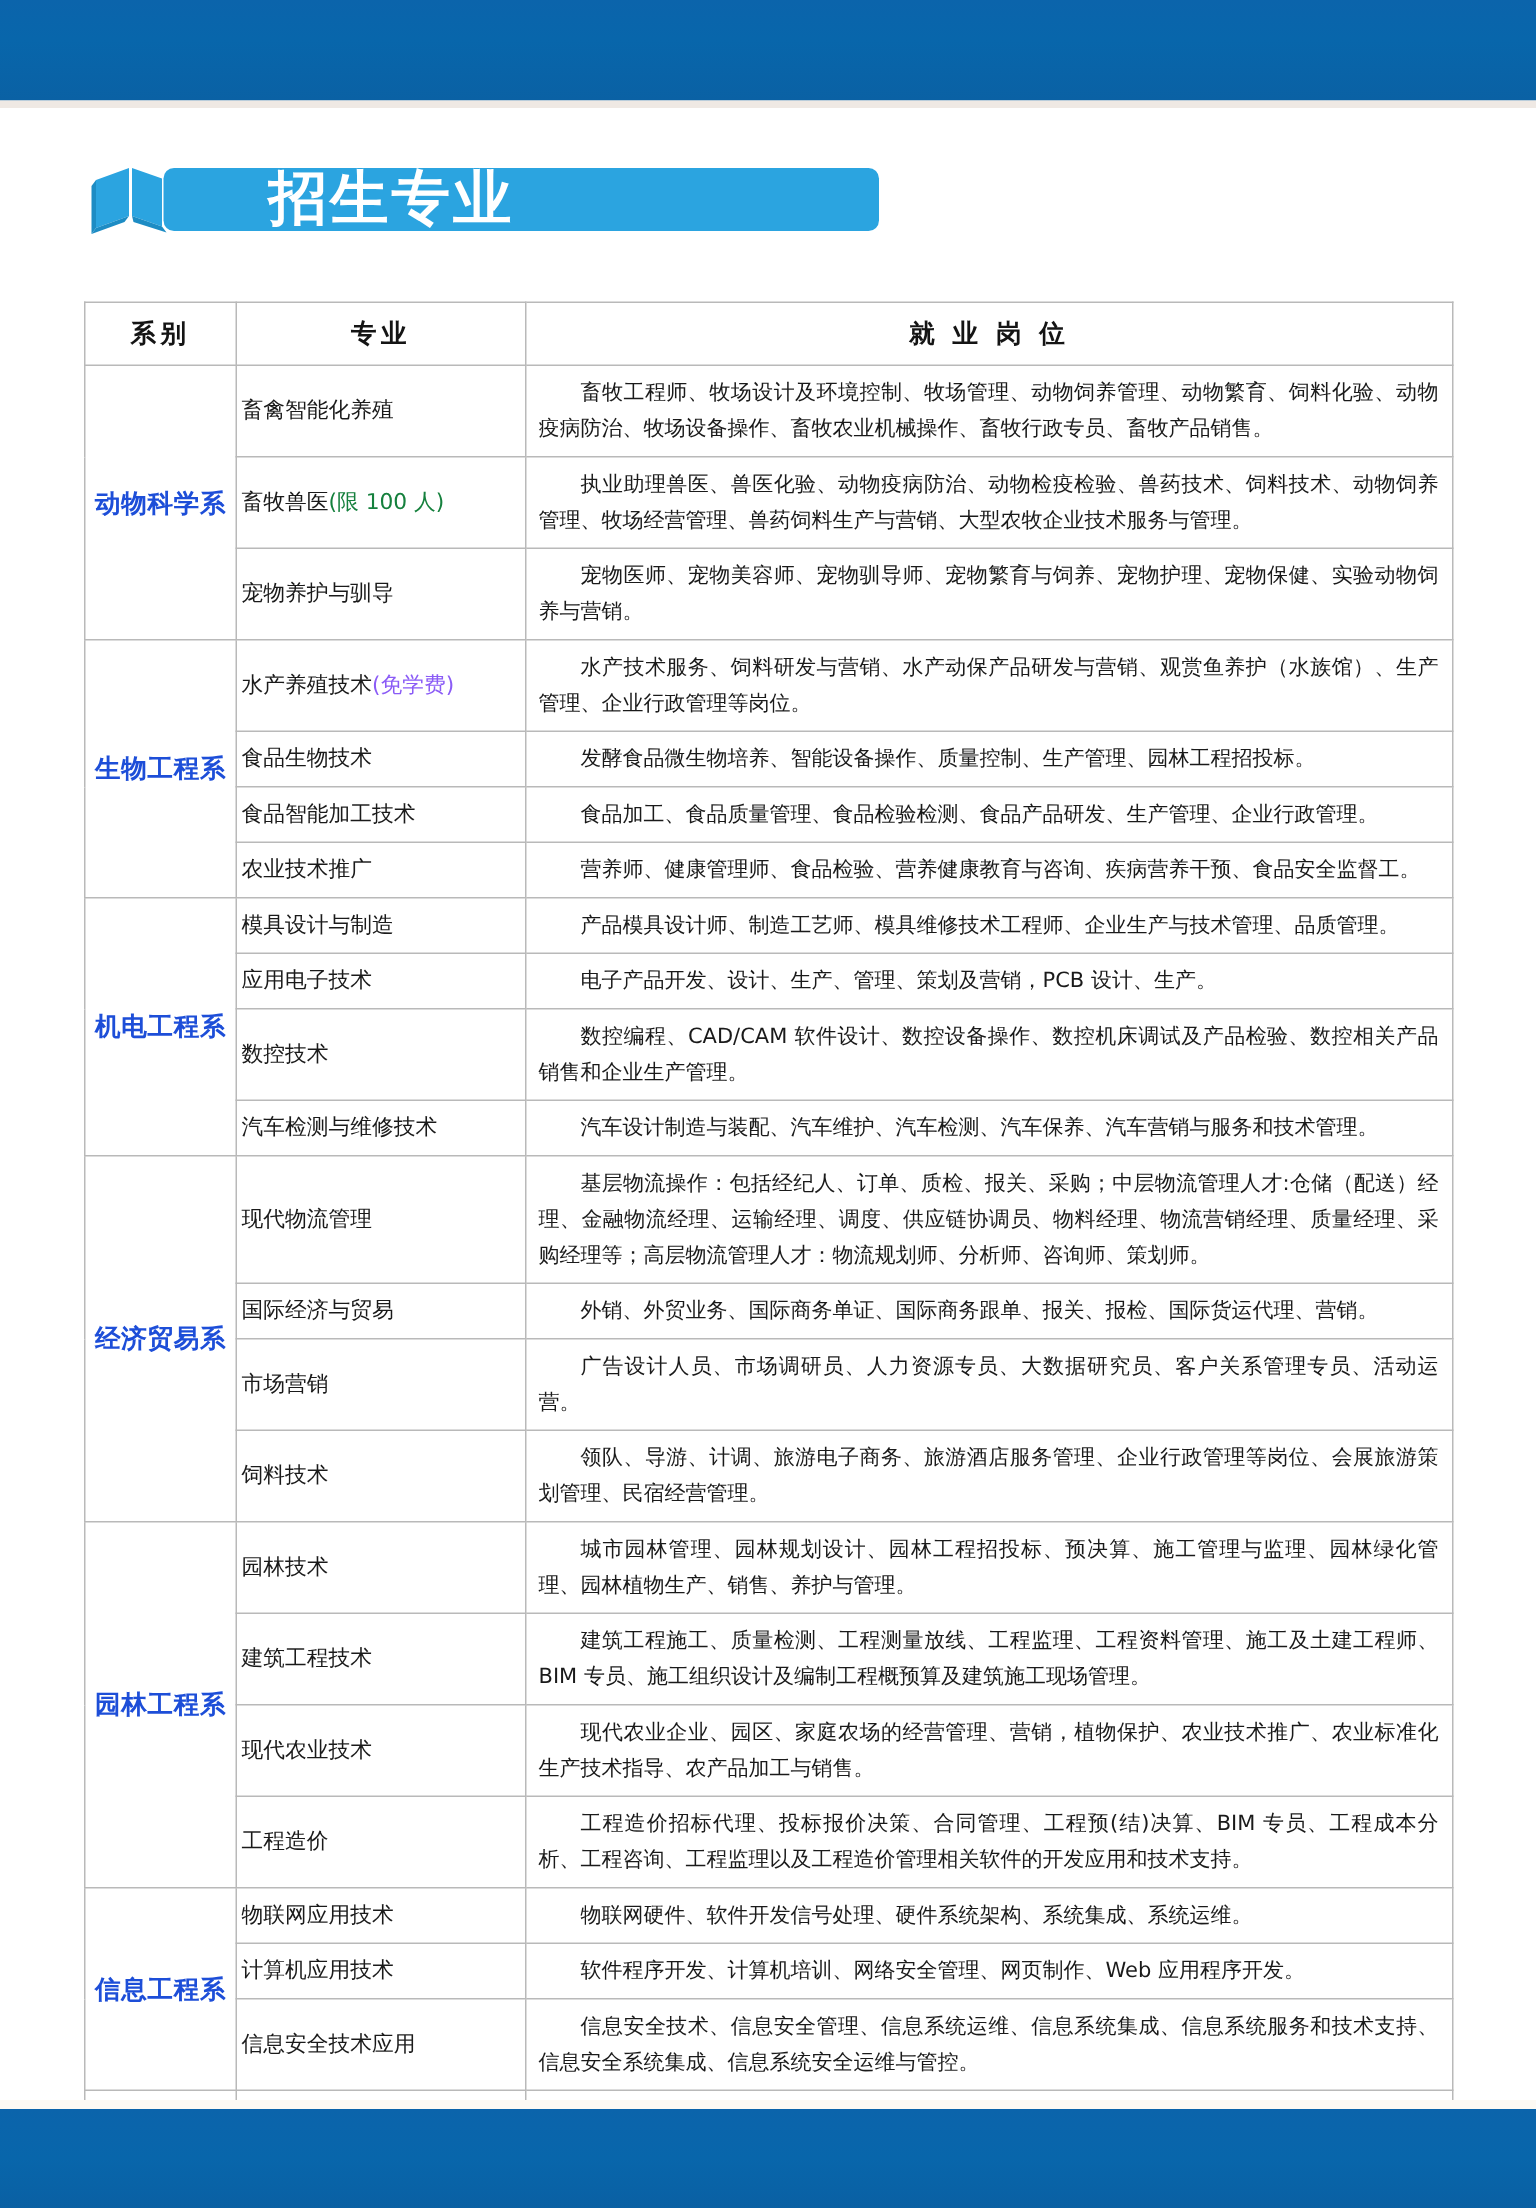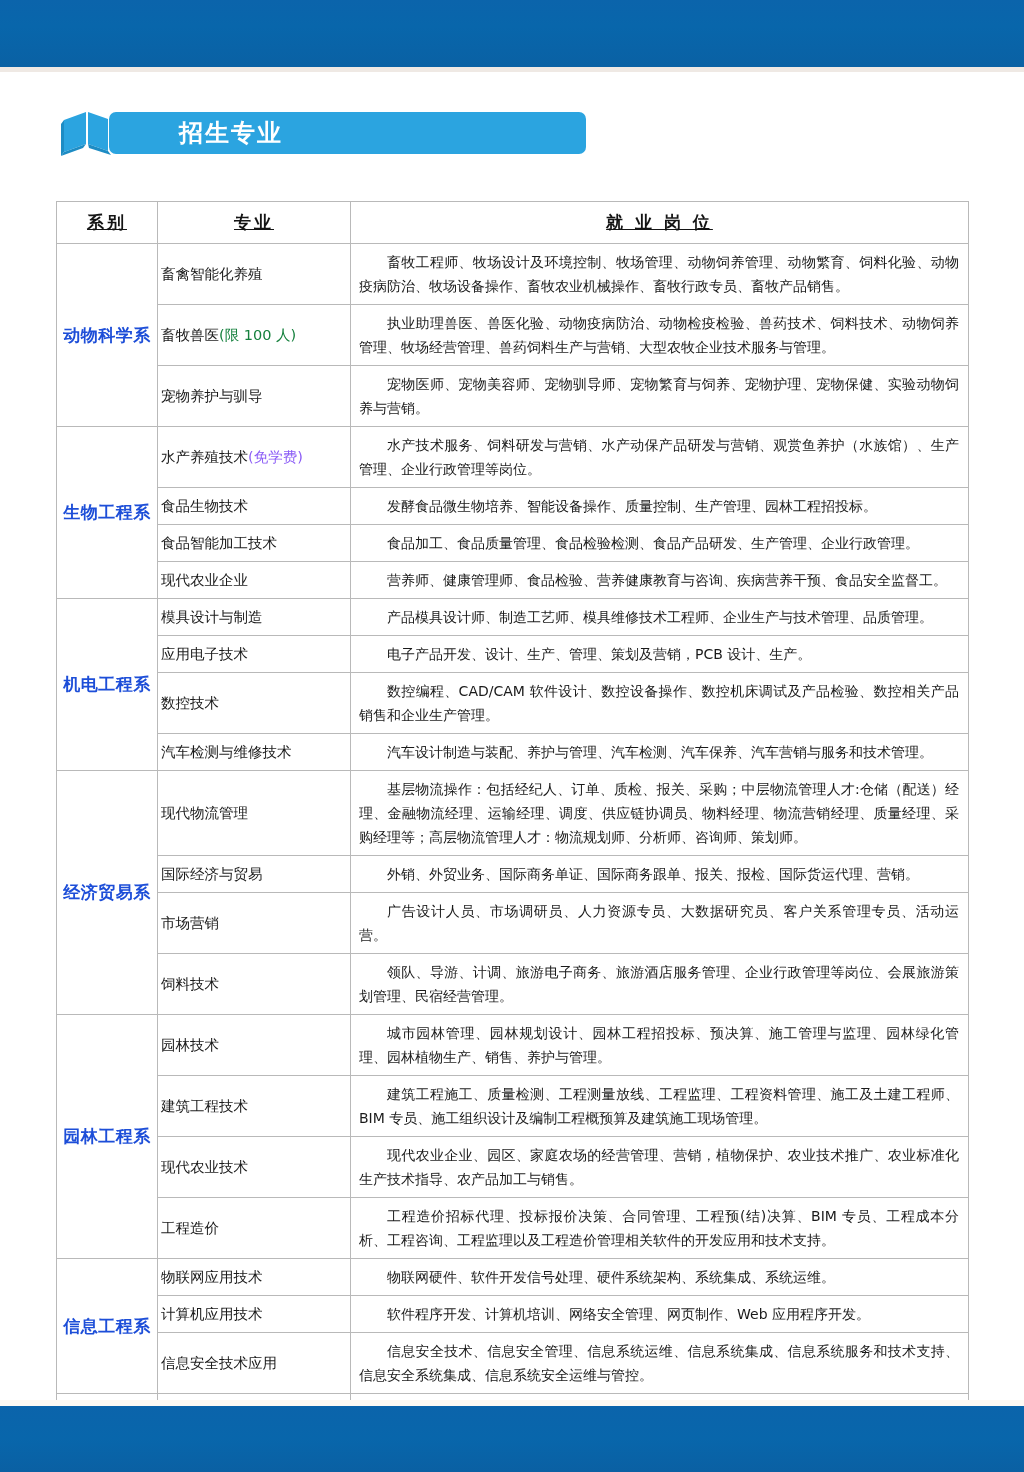--- a/index.html
+++ b/index.html
@@ -42,21 +42,21 @@
     width: 530px; height: 46px;
   }
   .badge-bar {
     position: absolute; left: 53px; top: 2px;
     width: 477px; height: 42px;
     background: #2ba4e0;
     border-radius: 7px;
   }
   .badge-title {
     position: absolute; left: 123px; top: 7px;
-    font-size: 24px; font-weight: bold;
+    font-size: 39px; font-weight: bold;
     color: #ffffff;
     letter-spacing: 2px;
     line-height: 32px;
     font-family: "DejaVu Sans", "Liberation Sans", sans-serif;
   }
   .book-icon {
     position: absolute; left: 0px; top: 0px;
     width: 62px; height: 46px;
   }
 
@@ -78,21 +78,20 @@
     border: 1px solid #b9b9b9;
     vertical-align: middle;
   }
   table.majors thead th {
     height: 42px;
     font-size: 17px;
     font-weight: bold;
     color: #141414;
     letter-spacing: 3px;
     text-align: center;
-    text-decoration: underline;
   }
   td.dept {
     text-align: center;
     font-size: 17px;
     font-weight: bold;
     color: #1d4ed8;
     letter-spacing: 0.5px;
   }
   td.major {
     font-size: 14.5px;
@@ -166,39 +165,39 @@
           </tr>
           <tr>
             <td class="major"><span>食品生物技术</span></td>
             <td class="jobs">发酵食品微生物培养、智能设备操作、质量控制、生产管理、园林工程招投标。</td>
           </tr>
           <tr>
             <td class="major"><span>食品智能加工技术</span></td>
             <td class="jobs">食品加工、食品质量管理、食品检验检测、食品产品研发、生产管理、企业行政管理。</td>
           </tr>
           <tr>
-            <td class="major"><span>现代农业企业</span></td>
+            <td class="major"><span>农业技术推广</span></td>
             <td class="jobs">营养师、健康管理师、食品检验、营养健康教育与咨询、疾病营养干预、食品安全监督工。</td>
           </tr>
           <tr>
             <td class="dept" rowspan="4">机电工程系</td>
             <td class="major"><span>模具设计与制造</span></td>
             <td class="jobs">产品模具设计师、制造工艺师、模具维修技术工程师、企业生产与技术管理、品质管理。</td>
           </tr>
           <tr>
             <td class="major"><span>应用电子技术</span></td>
             <td class="jobs">电子产品开发、设计、生产、管理、策划及营销，PCB 设计、生产。</td>
           </tr>
           <tr>
             <td class="major"><span>数控技术</span></td>
             <td class="jobs">数控编程、CAD/CAM 软件设计、数控设备操作、数控机床调试及产品检验、数控相关产品销售和企业生产管理。</td>
           </tr>
           <tr>
             <td class="major"><span>汽车检测与维修技术</span></td>
-            <td class="jobs">汽车设计制造与装配、养护与管理、汽车检测、汽车保养、汽车营销与服务和技术管理。</td>
+            <td class="jobs">汽车设计制造与装配、汽车维护、汽车检测、汽车保养、汽车营销与服务和技术管理。</td>
           </tr>
           <tr>
             <td class="dept" rowspan="4">经济贸易系</td>
             <td class="major"><span>现代物流管理</span></td>
             <td class="jobs">基层物流操作：包括经纪人、订单、质检、报关、采购；中层物流管理人才:仓储（配送）经理、金融物流经理、运输经理、调度、供应链协调员、物料经理、物流营销经理、质量经理、采购经理等；高层物流管理人才：物流规划师、分析师、咨询师、策划师。</td>
           </tr>
           <tr>
             <td class="major"><span>国际经济与贸易</span></td>
             <td class="jobs">外销、外贸业务、国际商务单证、国际商务跟单、报关、报检、国际货运代理、营销。</td>
           </tr>

